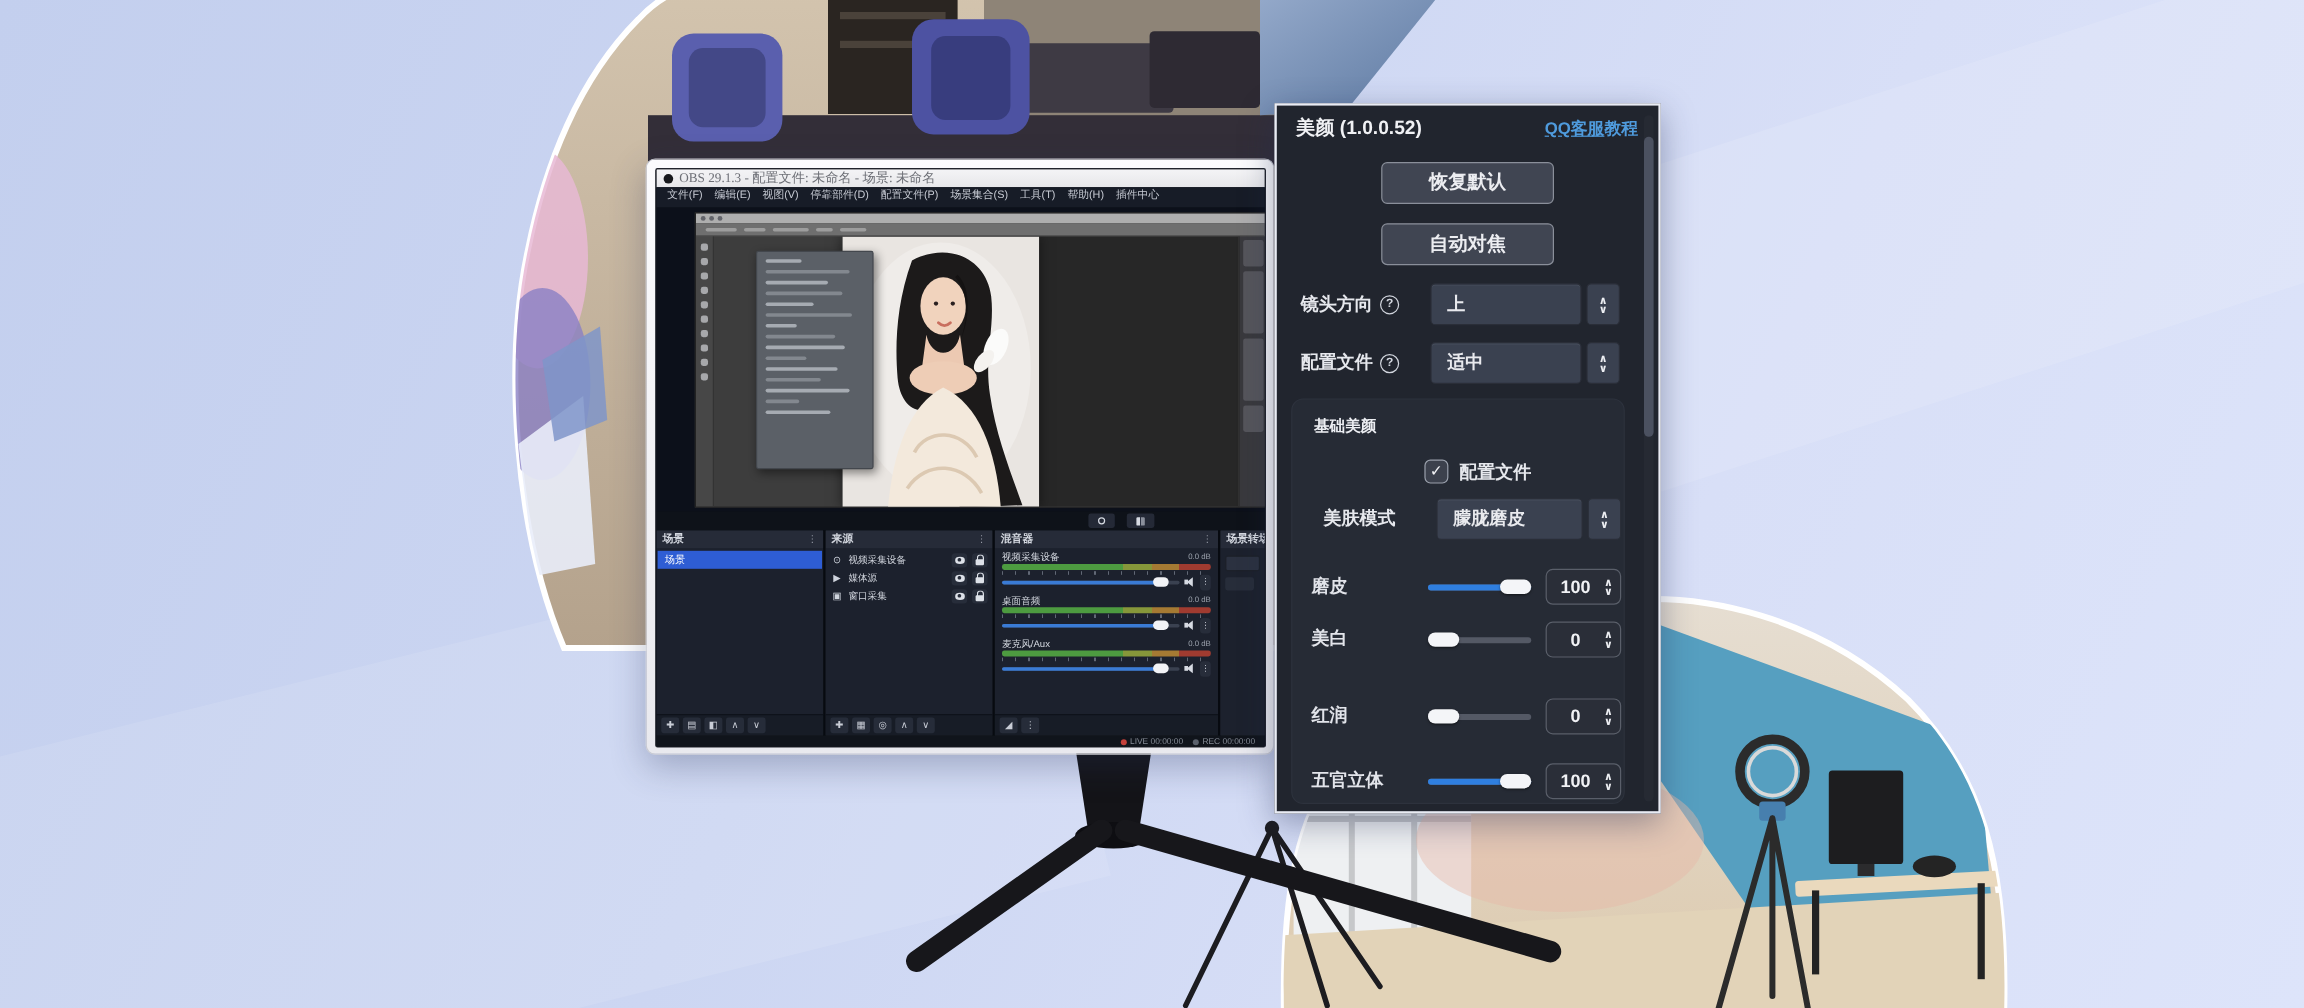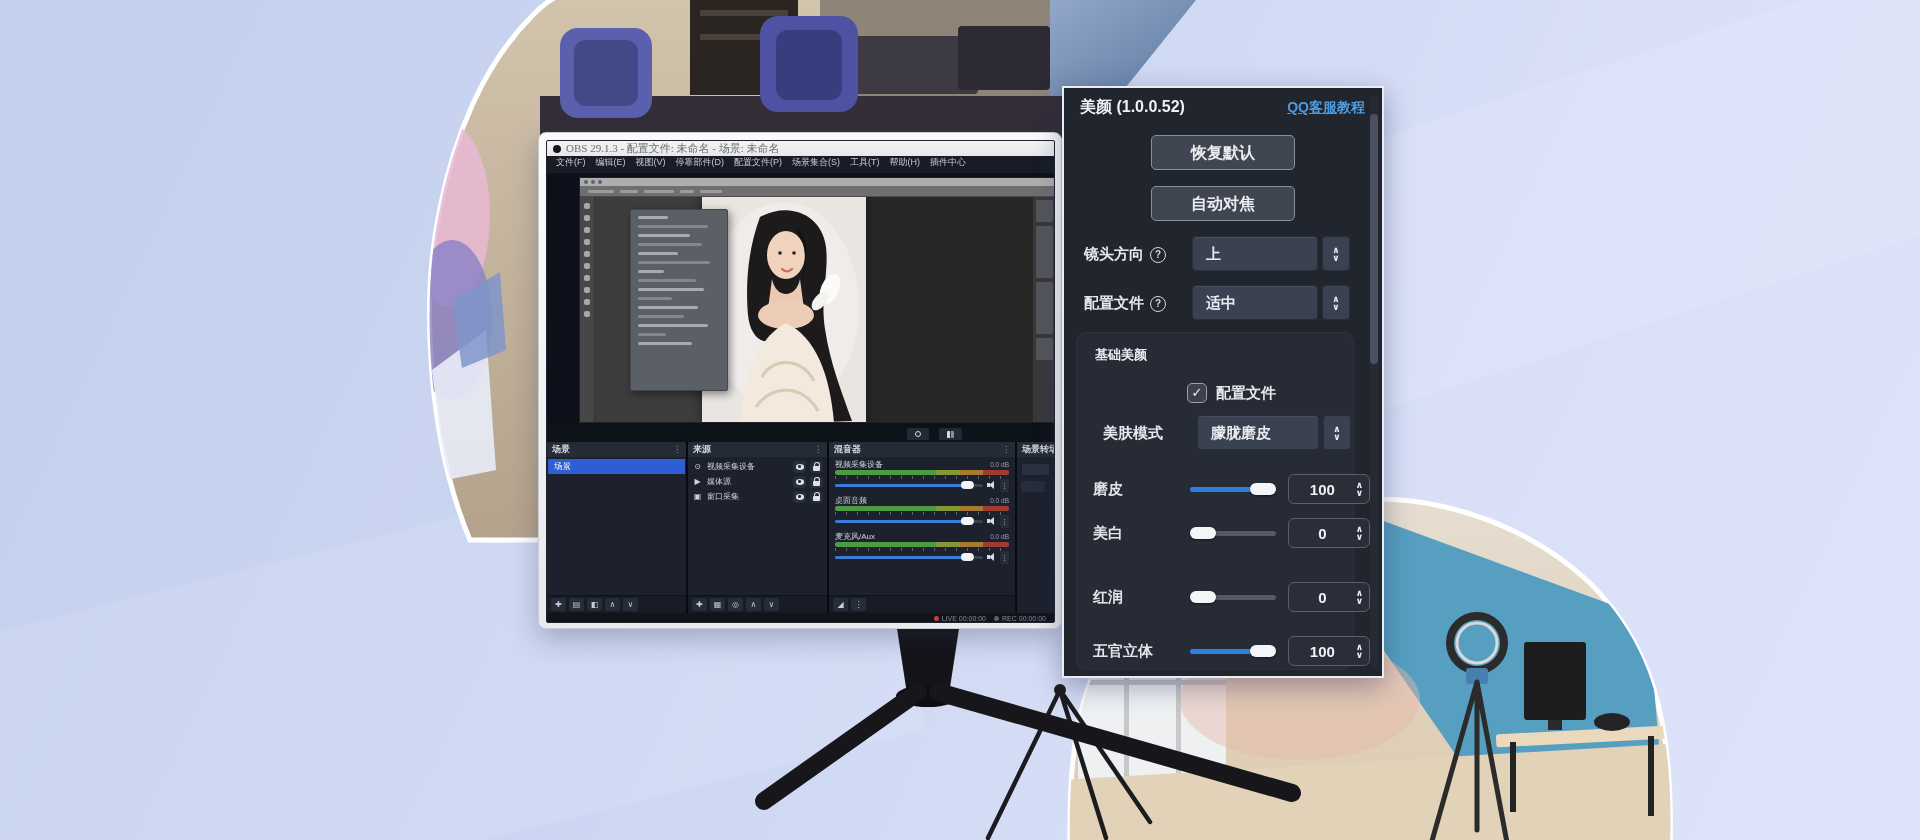--- a/index.html
+++ b/index.html
@@ -133,21 +133,21 @@
   .cb-label { font-size:15px; font-weight:700; color:#e6e8ed; white-space:nowrap; }
   .sec-row { position:absolute; left:0; width:100%; height:35px; }
   .sec-row .bp-label { left:26px; }
 
   .srow-label { position:absolute; left:16px; top:0; height:34px; line-height:34px; font-size:15px; font-weight:700; color:#e2e4ea; white-space:nowrap; }
   .slider { position:absolute; left:113px; top:0; width:86px; height:34px; }
   .sl-track { position:absolute; left:0; right:0; top:14.5px; height:5px; background:#545965; border-radius:3px; }
   .sl-fill { position:absolute; left:0; top:0; bottom:0; width:0; background:#2f7fe0; border-radius:3px; }
   .sl-handle { position:absolute; top:11px; left:0; width:26px; height:12px; background:#f4f5f8; border-radius:6px;
                box-shadow:0 1px 2px rgba(0,0,0,.5); }
-  .valbox { position:absolute; left:211px; top:2px; width:82px; height:30px; background:#2a2e38; border:1px solid #5a5f6a;
+  .valbox { position:absolute; left:211px; top:2px; width:63px; height:30px; background:#2a2e38; border:1px solid #5a5f6a;
             border-radius:6px; display:flex; align-items:center; }
   .valnum { flex:1; text-align:center; font-size:15px; font-weight:700; color:#f0f1f4; }
   .valspin { display:flex; flex-direction:column; align-items:center; padding-right:6px; }
 
   .bp-scroll { position:absolute; right:4px; top:8px; width:8px; height:572px; background:#262a33; border-radius:4px; }
   .bp-thumb { position:absolute; left:0; top:18px; width:8px; height:250px; background:#4b5160; border-radius:4px; }
 </style>
 </head>
 <body>
 

